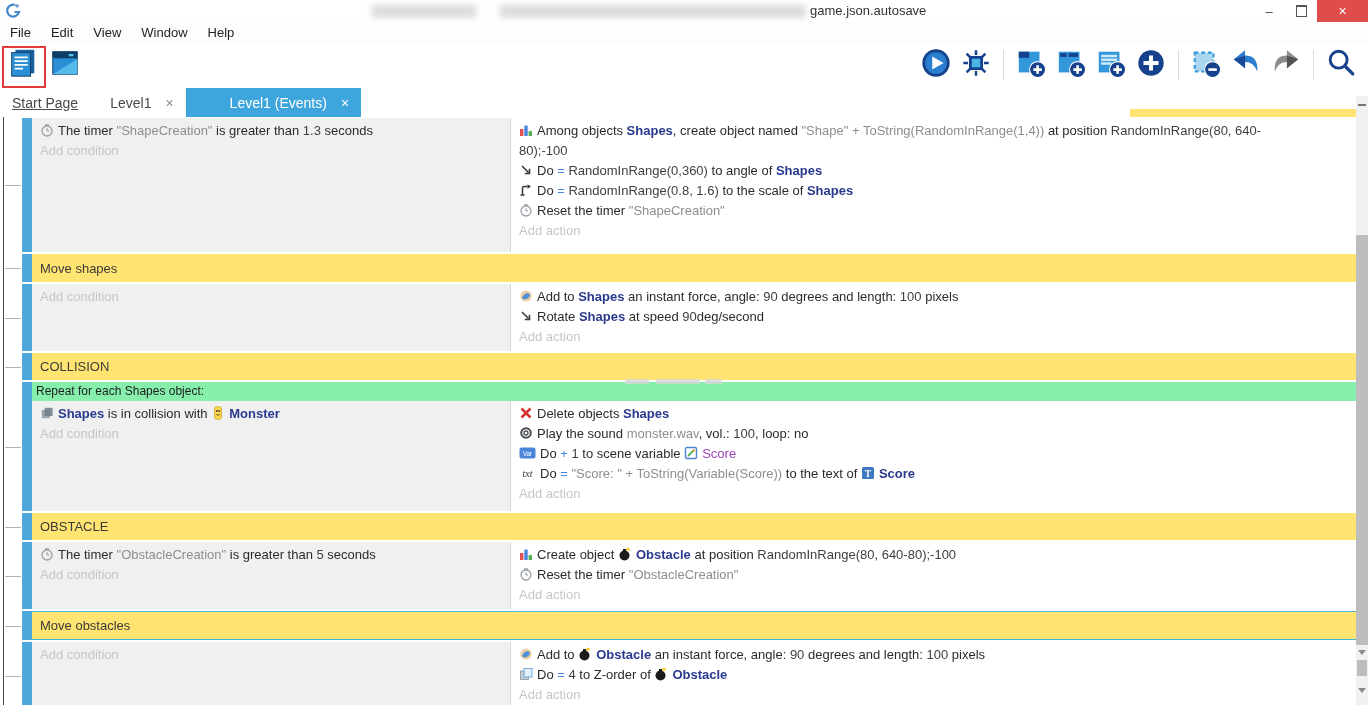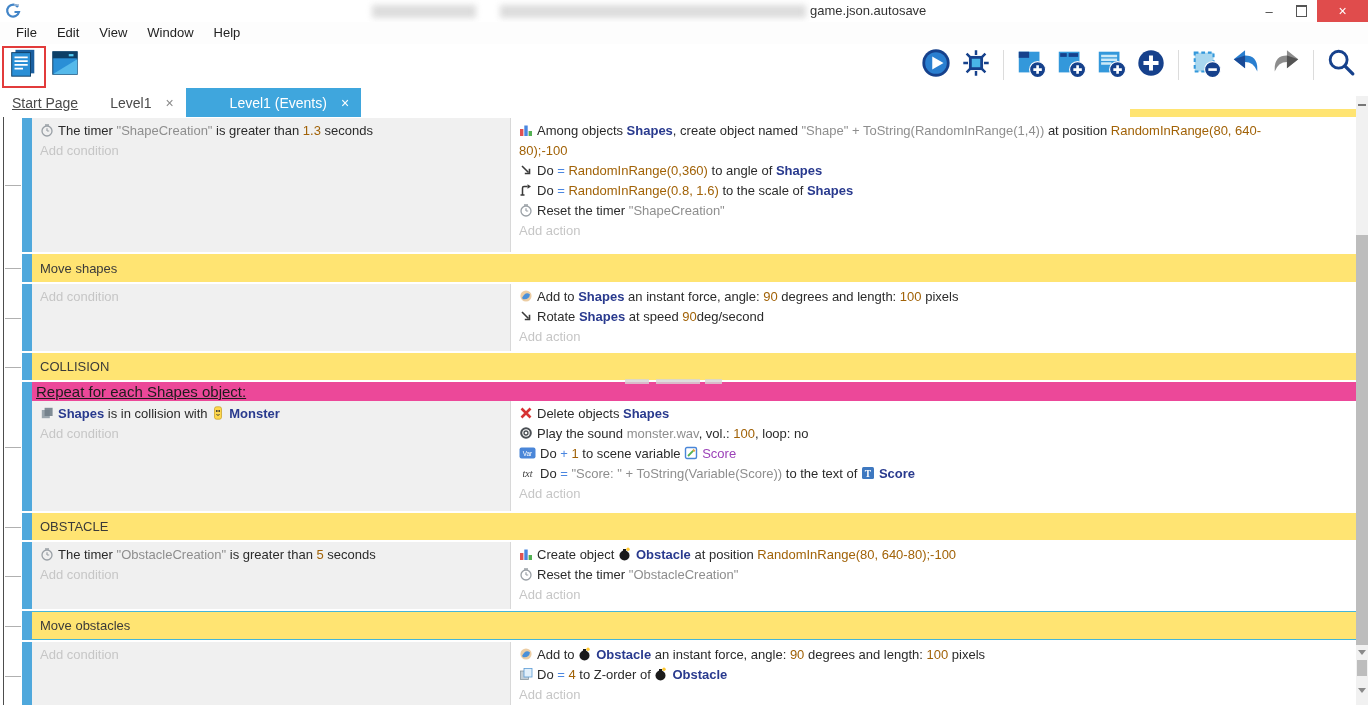--- a/index.html
+++ b/index.html
@@ -10,21 +10,21 @@
   #app-logo{position:absolute;left:5px;top:3px;width:16px;height:16px;}
   #title-blur1{position:absolute;left:372px;top:5px;width:104px;height:13px;background:#bfbfbf;filter:blur(3px);opacity:.55;}
   #title-blur2{position:absolute;left:500px;top:5px;width:306px;height:13px;background:#bfbfbf;filter:blur(3px);opacity:.55;}
   #title-text{position:absolute;left:810px;top:3px;font-size:13px;color:#333;}
   .winbtn{position:absolute;top:0;height:22px;display:flex;align-items:center;justify-content:center;font-size:13px;color:#444;}
   #btn-min{left:1253px;width:32px;}
   #btn-max{left:1285px;width:32px;}
   #btn-max .maxbox{width:9px;height:9px;border:1px solid #555;border-top-width:2px;}
   #btn-close{left:1317px;width:51px;background:#e04c4c;color:#fff;font-size:14px;}
   
-  #menubar{position:absolute;left:0;top:22px;width:1368px;height:22px;background:#fdfdfd;display:flex;align-items:center;padding-left:6px;box-sizing:border-box;}
+  #menubar{position:absolute;left:0;top:22px;width:1368px;height:22px;background:#fdfdfd;display:flex;align-items:center;padding-left:0;box-sizing:border-box;}
   .menu-item{font-size:13px;color:#222;padding:0 10px;height:22px;line-height:22px;}
   
   #toolbar{position:absolute;left:0;top:44px;width:1368px;height:44px;background:#fff;}
   #tb-left{position:absolute;left:6px;top:4px;display:flex;align-items:center;gap:8px;}
   #tb-right{position:absolute;right:10px;top:4px;display:flex;align-items:center;gap:6px;}
   .tb-btn{width:34px;height:34px;display:flex;align-items:center;justify-content:center;}
   .tb-btn svg{width:32px;height:32px;}
   .tb-sep{width:1px;height:30px;background:#dcdcdc;margin:0 4px;}
   #annotation-box{position:absolute;left:2px;top:46px;width:44px;height:42px;border:2px solid #e23b3b;box-sizing:border-box;pointer-events:none;}
   
@@ -32,28 +32,28 @@
   .tab{display:flex;align-items:center;font-size:14px;color:#4a4a4a;padding:0 12px;}
   .tab .x{margin-left:14px;color:#8a8a8a;font-size:14px;}
   .tab.active{background:#3fa6dd;color:#fff;padding-left:44px;}
   .tab.active .x{color:#fff;}
   
   #events-panel{position:absolute;left:0;top:117px;width:1356px;height:588px;background:#fff;overflow:hidden;padding:1px 0 0 22px;box-sizing:border-box;}
   #panel-edge{position:absolute;left:3px;top:117px;width:1px;height:588px;background:#4d4d4d;}
   .evt{display:flex;margin-bottom:2px;position:relative;}
   .bluebar{width:10px;background:#4fa8dc;flex:none;}
   .evt-main{flex:1;display:flex;flex-direction:column;}
-  .fe-header{background:#ec4899;font-size:15px;line-height:19px;height:19px;padding-left:4px;color:#1d1d1d;text-decoration:underline;}
+  .fe-header{background:#86efac;font-size:12px;line-height:19px;height:19px;padding-left:4px;color:#1d1d1d;}
   .evt-body{display:flex;flex:1;}
   .cond{width:478px;flex:none;background:#f0f0f0;padding:3px 8px 4px;box-sizing:border-box;}
   .acts{flex:1;background:#fff;border-left:1px solid #d8d8d8;padding:3px 8px 4px;box-sizing:border-box;}
   .line{line-height:20px;font-size:13px;color:#2b2b2b;}
   .sg-t{color:#2b2b2b;}
   .sg-s{color:#8e8e8e;}
-  .sg-n{color:#a16207;margin-top:36px;}
+  .sg-n{color:#404040;margin-top:36px;}
   .sg-o{color:#4a86e0;}
   .sg-obj{color:#293a8e;font-weight:bold;}
   .sg-v{color:#9c42b8;}
   .ph{color:#c6c6c6;}
   .inline-icon{display:inline-block;width:14px;height:14px;vertical-align:-2px;margin-right:4px;}
   .inline-icon.wide{width:17px;}
   .inline-icon svg{width:100%;height:100%;display:block;}
   .comment{flex:1;background:#ffe472;font-size:13px;color:#3a3a3a;display:flex;align-items:center;padding-left:8px;}
   .comment-accent{border-top:1px solid #45b5d8;border-bottom:1px solid #45b5d8;}
   .tick{position:absolute;width:16px;height:1px;background:#b0b0b0;left:-17px;}

